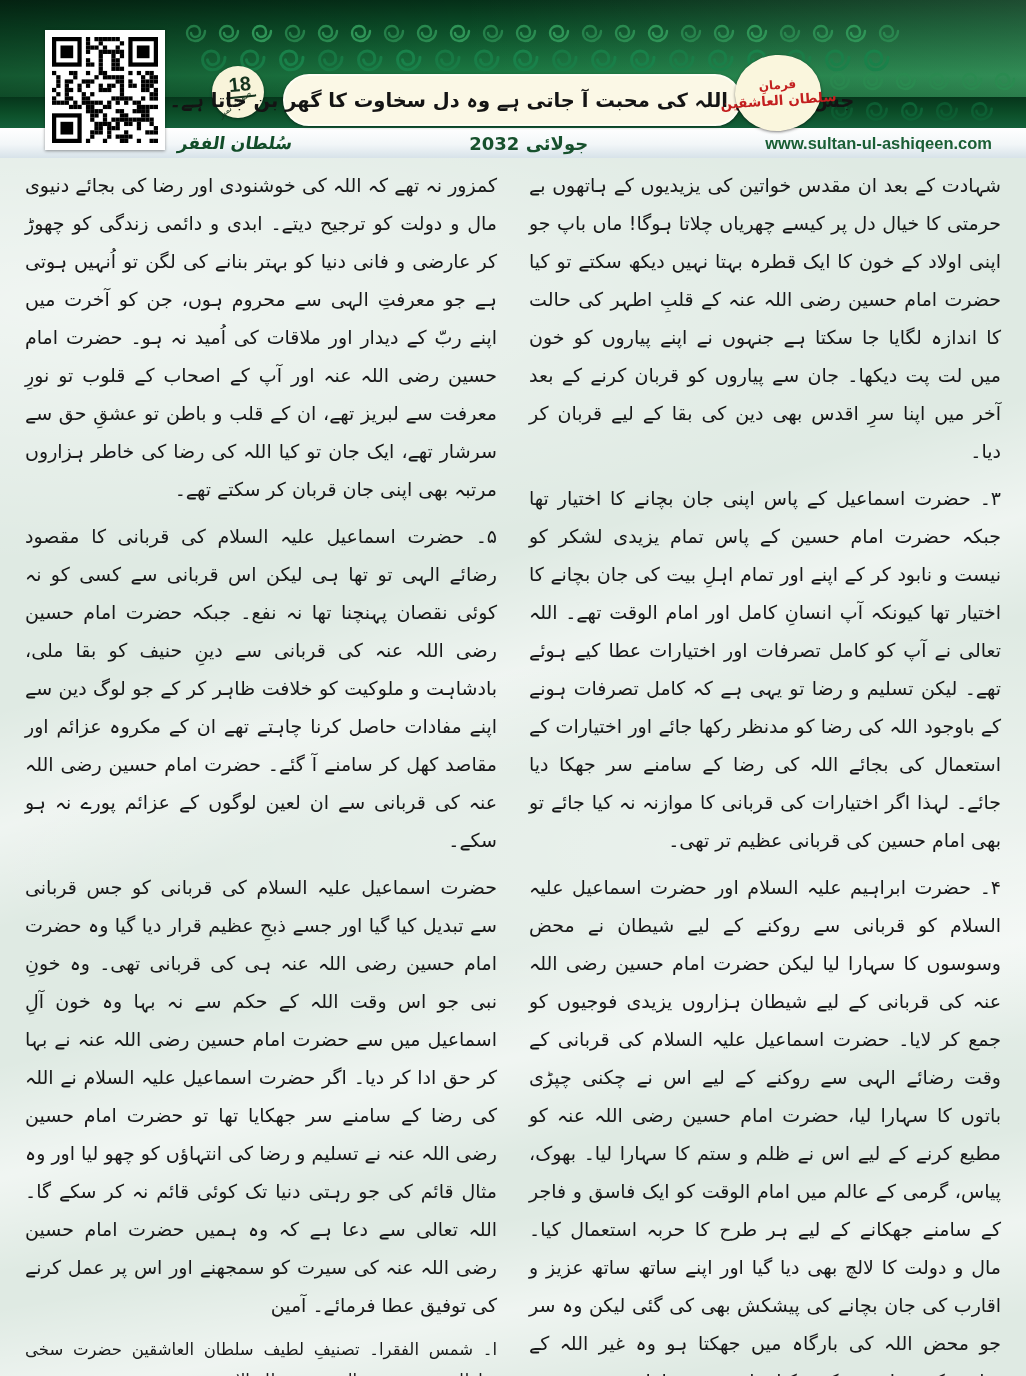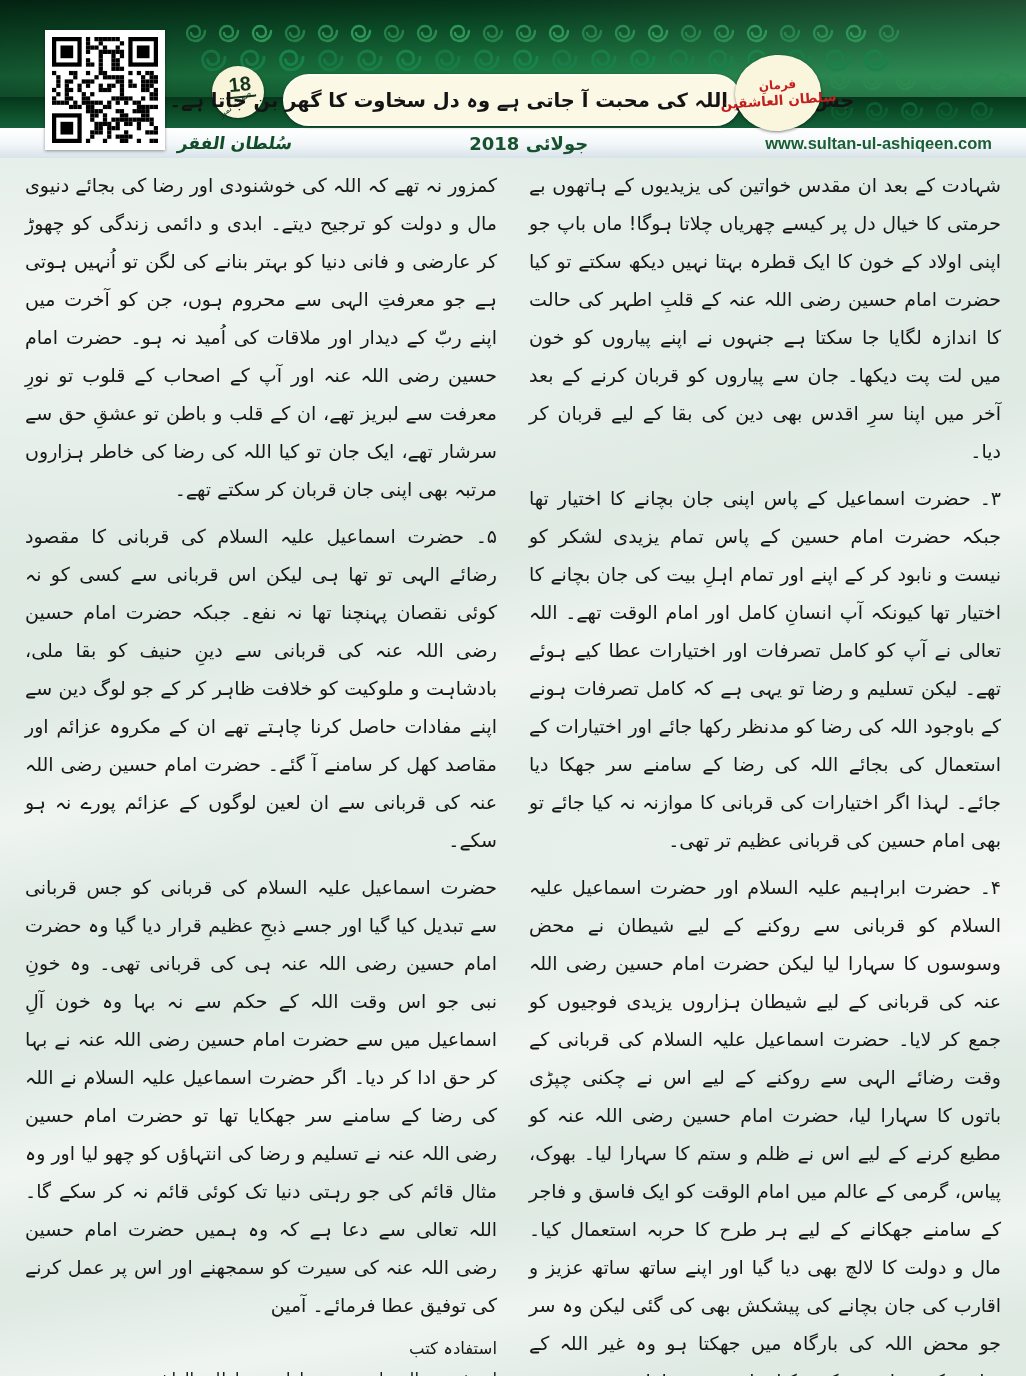--- a/index.html
+++ b/index.html
@@ -572,36 +572,35 @@
       <span>جس دل میں اللہ کی محبت آ جاتی ہے وہ دل سخاوت کا گھر بن جاتا ہے۔</span>
     </div>
 
     <div class="farman-seal">
       <span class="t1">فرمانِ</span>
       <span class="t2">سلطان العاشقین</span>
     </div>
 
     <div class="info-bar">
       <span class="logo-calligraphy">سُلطان الفقر</span>
-      <span class="issue">جولائی 2018</span>
+      <span class="issue">جولائی 2032</span>
       <span class="url">www.sultan-ul-ashiqeen.com</span>
     </div>
   </div>
 
   <div class="content">
     <div class="col">
       <p>شہادت کے بعد ان مقدس خواتین کی یزیدیوں کے ہاتھوں بے حرمتی کا خیال دل پر کیسے چھریاں چلاتا ہوگا! ماں باپ جو اپنی اولاد کے خون کا ایک قطرہ بہتا نہیں دیکھ سکتے تو کیا حضرت امام حسین رضی اللہ عنہ کے قلبِ اطہر کی حالت کا اندازہ لگایا جا سکتا ہے جنہوں نے اپنے پیاروں کو خون میں لت پت دیکھا۔ جان سے پیاروں کو قربان کرنے کے بعد آخر میں اپنا سرِ اقدس بھی دین کی بقا کے لیے قربان کر دیا۔</p>
       <p>۳۔ حضرت اسماعیل کے پاس اپنی جان بچانے کا اختیار تھا جبکہ حضرت امام حسین کے پاس تمام یزیدی لشکر کو نیست و نابود کر کے اپنے اور تمام اہلِ بیت کی جان بچانے کا اختیار تھا کیونکہ آپ انسانِ کامل اور امام الوقت تھے۔ اللہ تعالی نے آپ کو کامل تصرفات اور اختیارات عطا کیے ہوئے تھے۔ لیکن تسلیم و رضا تو یہی ہے کہ کامل تصرفات ہونے کے باوجود اللہ کی رضا کو مدنظر رکھا جائے اور اختیارات کے استعمال کی بجائے اللہ کی رضا کے سامنے سر جھکا دیا جائے۔ لہذا اگر اختیارات کی قربانی کا موازنہ نہ کیا جائے تو بھی امام حسین کی قربانی عظیم تر تھی۔</p>
       <p>۴۔ حضرت ابراہیم علیہ السلام اور حضرت اسماعیل علیہ السلام کو قربانی سے روکنے کے لیے شیطان نے محض وسوسوں کا سہارا لیا لیکن حضرت امام حسین رضی اللہ عنہ کی قربانی کے لیے شیطان ہزاروں یزیدی فوجیوں کو جمع کر لایا۔ حضرت اسماعیل علیہ السلام کی قربانی کے وقت رضائے الہی سے روکنے کے لیے اس نے چکنی چپڑی باتوں کا سہارا لیا، حضرت امام حسین رضی اللہ عنہ کو مطیع کرنے کے لیے اس نے ظلم و ستم کا سہارا لیا۔ بھوک، پیاس، گرمی کے عالم میں امام الوقت کو ایک فاسق و فاجر کے سامنے جھکانے کے لیے ہر طرح کا حربہ استعمال کیا۔ مال و دولت کا لالچ بھی دیا گیا اور اپنے ساتھ ساتھ عزیز و اقارب کی جان بچانے کی پیشکش بھی کی گئی لیکن وہ سر جو محض اللہ کی بارگاہ میں جھکتا ہو وہ غیر اللہ کے سامنے کس طرح جھک سکتا تھا۔ حضرت امام حسین رضی اللہ عنہ اور آپ کے اصحاب کے ایمان اتنے</p>
     </div>
     <div class="col">
       <p>کمزور نہ تھے کہ اللہ کی خوشنودی اور رضا کی بجائے دنیوی مال و دولت کو ترجیح دیتے۔ ابدی و دائمی زندگی کو چھوڑ کر عارضی و فانی دنیا کو بہتر بنانے کی لگن تو اُنہیں ہوتی ہے جو معرفتِ الہی سے محروم ہوں، جن کو آخرت میں اپنے ربّ کے دیدار اور ملاقات کی اُمید نہ ہو۔ حضرت امام حسین رضی اللہ عنہ اور آپ کے اصحاب کے قلوب تو نورِ معرفت سے لبریز تھے، ان کے قلب و باطن تو عشقِ حق سے سرشار تھے، ایک جان تو کیا اللہ کی رضا کی خاطر ہزاروں مرتبہ بھی اپنی جان قربان کر سکتے تھے۔</p>
       <p>۵۔ حضرت اسماعیل علیہ السلام کی قربانی کا مقصود رضائے الہی تو تھا ہی لیکن اس قربانی سے کسی کو نہ کوئی نقصان پہنچنا تھا نہ نفع۔ جبکہ حضرت امام حسین رضی اللہ عنہ کی قربانی سے دینِ حنیف کو بقا ملی، بادشاہت و ملوکیت کو خلافت ظاہر کر کے جو لوگ دین سے اپنے مفادات حاصل کرنا چاہتے تھے ان کے مکروہ عزائم اور مقاصد کھل کر سامنے آ گئے۔ حضرت امام حسین رضی اللہ عنہ کی قربانی سے ان لعین لوگوں کے عزائم پورے نہ ہو سکے۔</p>
       <p>حضرت اسماعیل علیہ السلام کی قربانی کو جس قربانی سے تبدیل کیا گیا اور جسے ذبحِ عظیم قرار دیا گیا وہ حضرت امام حسین رضی اللہ عنہ ہی کی قربانی تھی۔ وہ خونِ نبی جو اس وقت اللہ کے حکم سے نہ بہا وہ خون آلِ اسماعیل میں سے حضرت امام حسین رضی اللہ عنہ نے بہا کر حق ادا کر دیا۔ اگر حضرت اسماعیل علیہ السلام نے اللہ کی رضا کے سامنے سر جھکایا تھا تو حضرت امام حسین رضی اللہ عنہ نے تسلیم و رضا کی انتہاؤں کو چھو لیا اور وہ مثال قائم کی جو رہتی دنیا تک کوئی قائم نہ کر سکے گا۔ اللہ تعالی سے دعا ہے کہ وہ ہمیں حضرت امام حسین رضی اللہ عنہ کی سیرت کو سمجھنے اور اس پر عمل کرنے کی توفیق عطا فرمائے۔ آمین</p>
       <div class="refs">
-        <div class="refs-heading">استفادہ کتب</div>
         <div class="ref-item">ا۔ شمس الفقرا۔ تصنیفِ لطیف سلطان العاشقین حضرت سخی سلطان محمد نجیب الرحمن مدظلہ الاقدس</div>
 
       </div>
     </div>
   </div>
 
 </div>
 
 </body></html>

